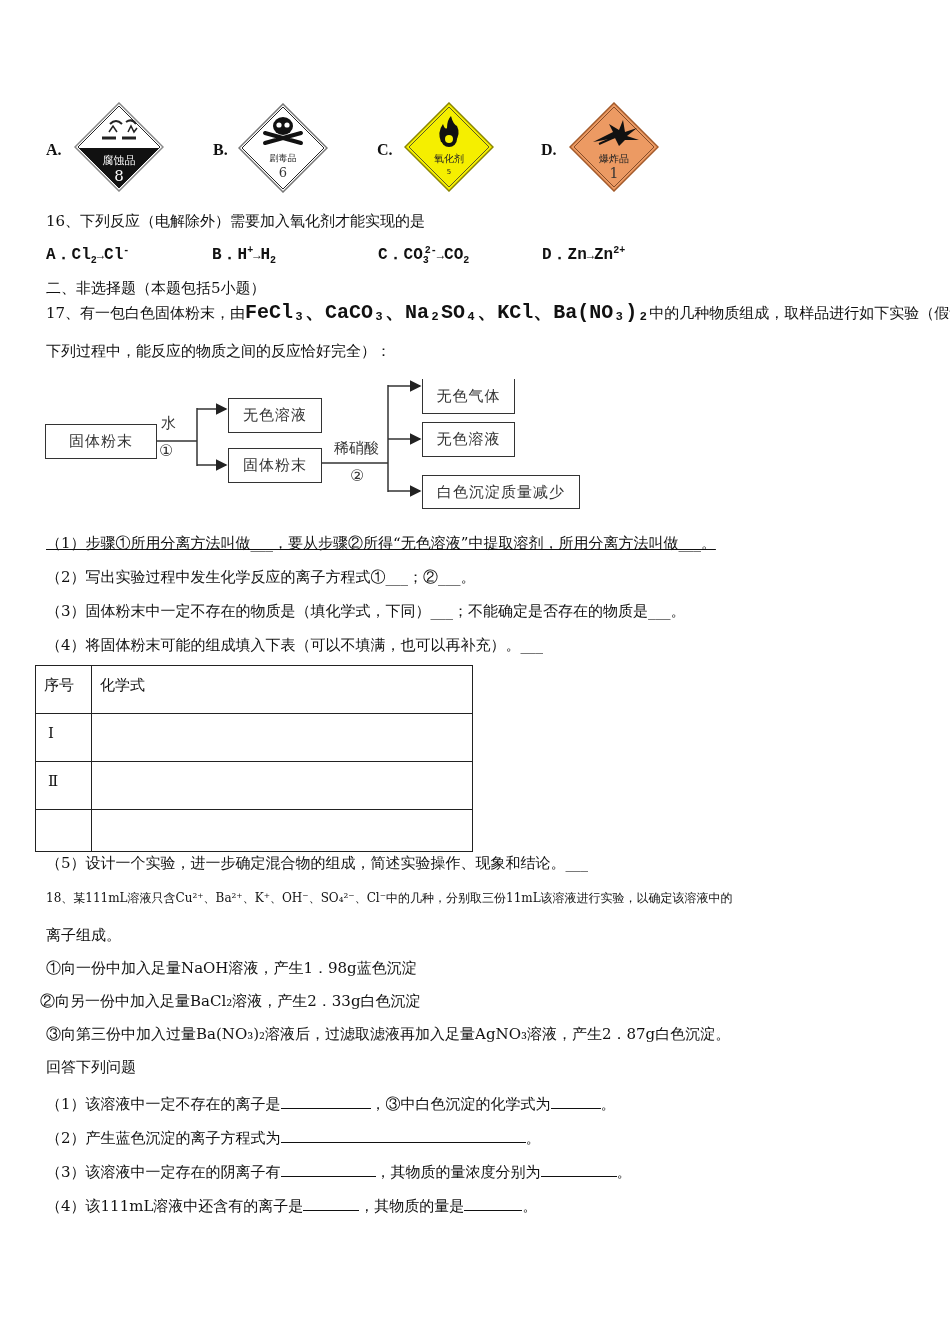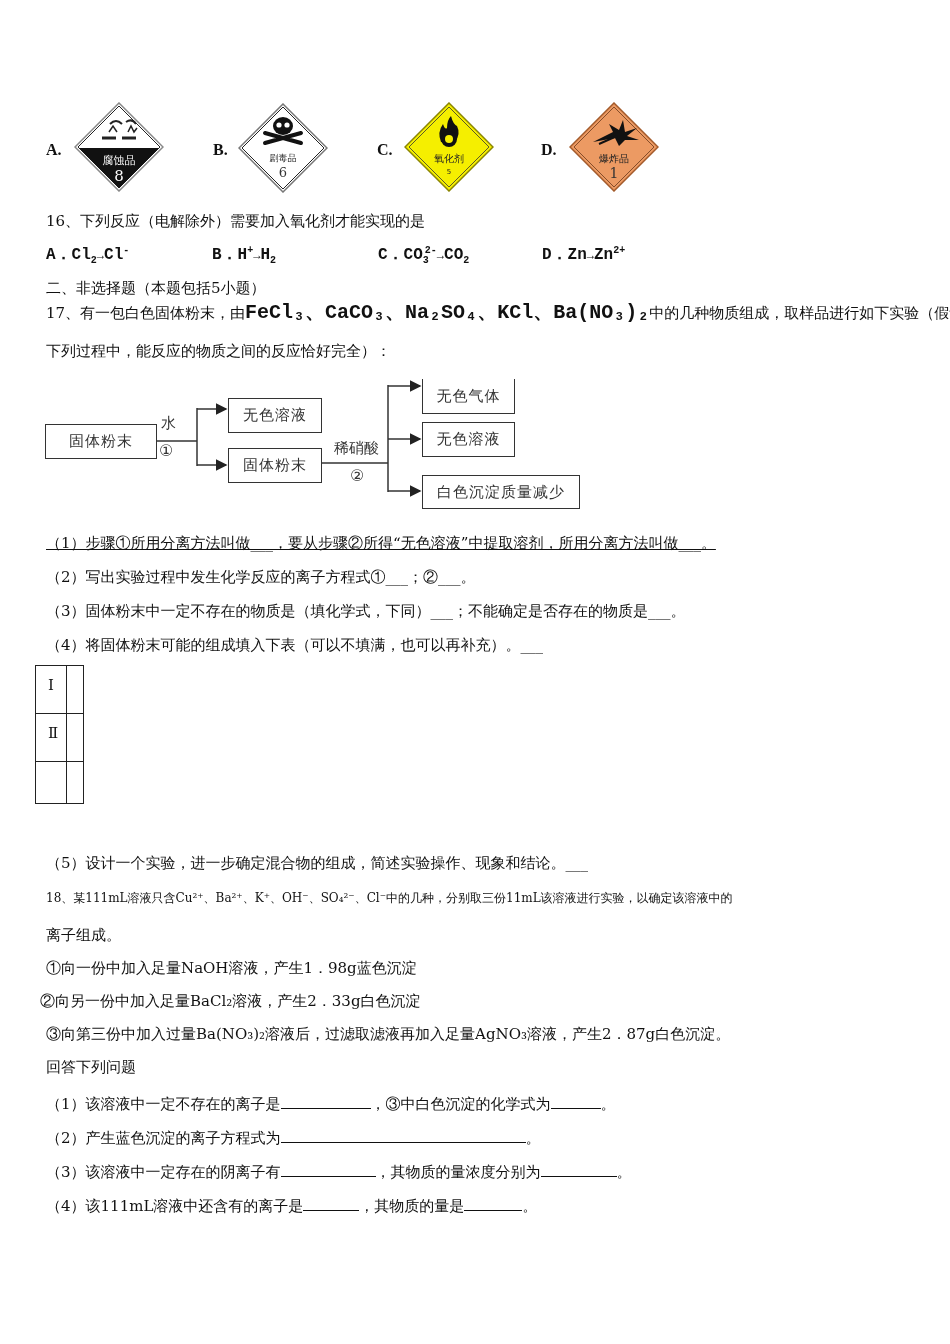--- a/index.html
+++ b/index.html
@@ -132,20 +132,24 @@
   <div class="dbox" style="left:422px; top:475px; width:158px; height:34px;">白色沉淀质量减少</div>
 </div>
 
 <div class="line" style="left:46px; top:533px;text-decoration:underline;">（1）步骤①所用分离方法叫做___，要从步骤②所得“无色溶液”中提取溶剂，所用分离方法叫做___。</div>
 <div class="line" style="left:46px; top:567px;">（2）写出实验过程中发生化学反应的离子方程式①___；②___。</div>
 <div class="line" style="left:46px; top:601px;">（3）固体粉末中一定不存在的物质是（填化学式，下同）___；不能确定是否存在的物质是___。</div>
 <div class="line" style="left:46px; top:635px;">（4）将固体粉末可能的组成填入下表（可以不填满，也可以再补充）。___</div>
 
 <table class="comp">
   <tbody>
+      <tr>
+    <td style="width:56px; height:48px;">序号</td>
+    <td style="width:381px; height:48px;">化学式</td>
+  </tr>
   <tr>
     <td style="height:48px; padding-left:12px;">Ⅰ</td>
     <td></td>
   </tr>
   <tr>
     <td style="height:48px; padding-left:12px;">Ⅱ</td>
     <td></td>
   </tr>
   <tr>
     <td style="height:42px;"></td>

